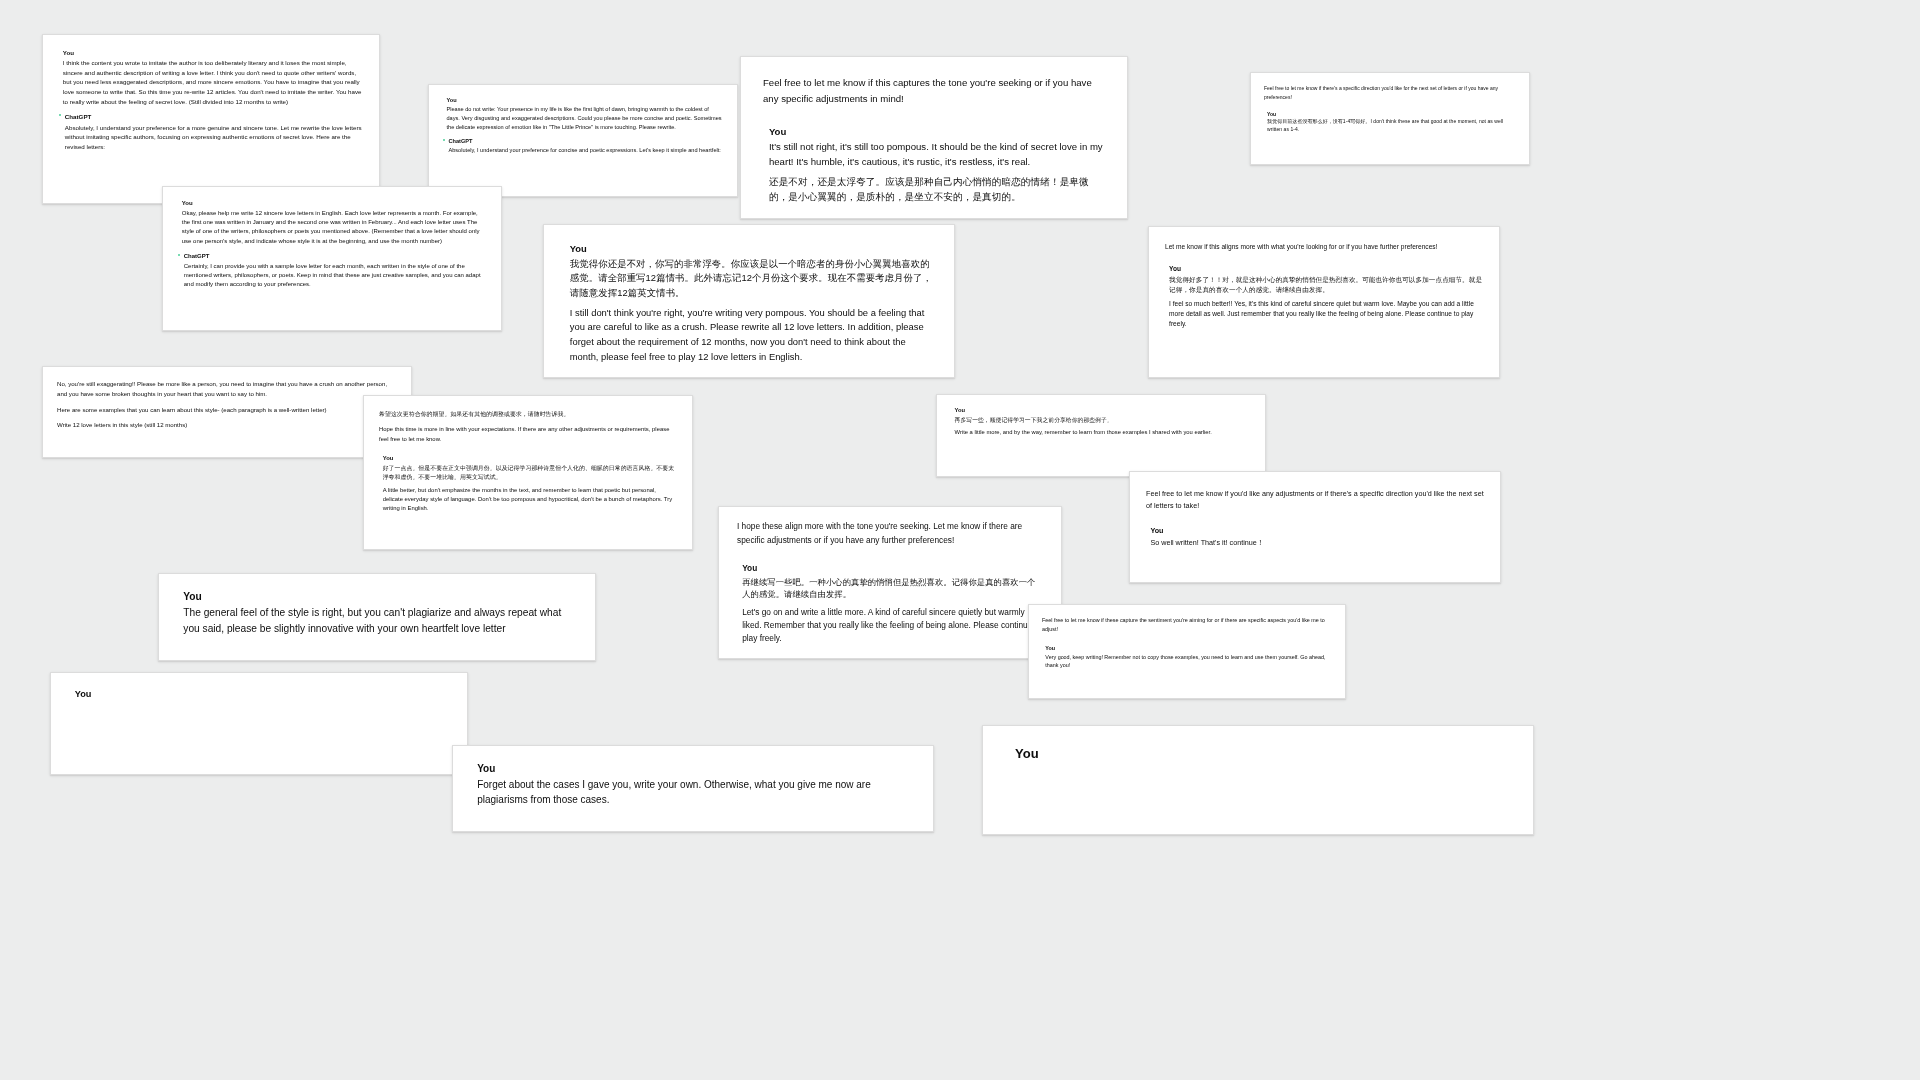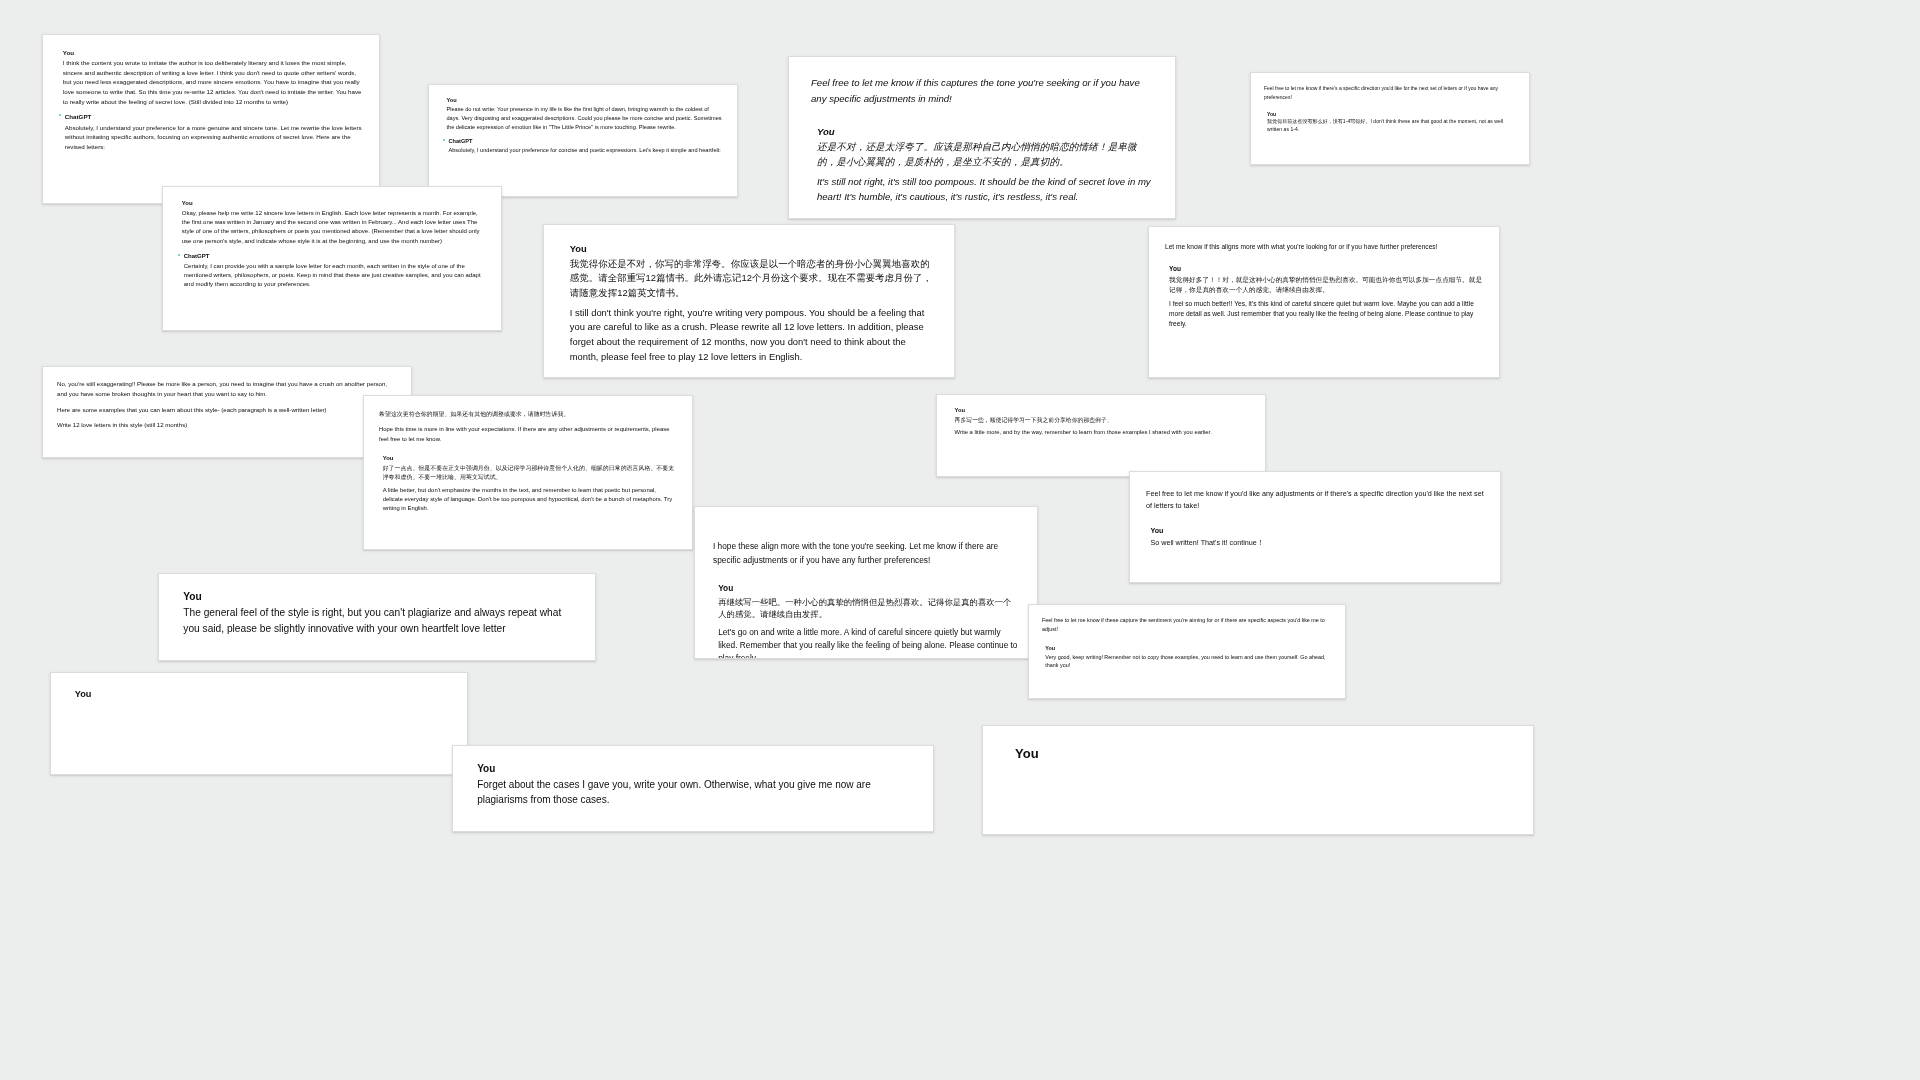--- a/index.html
+++ b/index.html
@@ -75,28 +75,28 @@
   }
   .para { margin: 0 0 0.55em 0; line-height: 1.55; }
   .para:last-child { margin-bottom: 0; }
   .para.zh { letter-spacing: 0.01em; }
   .plain .para { margin-bottom: 0.8em; line-height: 1.7; }
 
   
   #c1  { left:42px;   top:34px;   width:338px;  height:170px; padding:14px 16px; font-size:6.2px; }
   #c2  { left:428px;  top:84px;   width:310px;  height:113px; padding:12px 14px; font-size:5.6px; }
   #c3  { left:162px;  top:186px;  width:340px;  height:145px; padding:13px 15px; font-size:6.0px; }
-  #c4  { left:788px;  top:56px;   width:388px;  height:163px; padding:18px 22px; font-size:9.6px;font-style:italic; }
+  #c4  { left:740px;  top:56px;   width:388px;  height:163px; padding:18px 22px; font-size:9.6px; }
   #c5  { left:1250px; top:72px;   width:280px;  height:93px;  padding:11px 13px; font-size:5.0px; }
   #c6  { left:543px;  top:224px;  width:412px;  height:154px; padding:18px 20px; font-size:9.4px; }
   #c7  { left:1148px; top:226px;  width:352px;  height:152px; padding:14px 16px; font-size:6.6px; }
   #c8  { left:42px;   top:366px;  width:370px;  height:92px;  padding:12px 14px; font-size:6.1px; }
   #c9  { left:363px;  top:395px;  width:330px;  height:155px; padding:13px 15px; font-size:5.9px; }
   #c10 { left:936px;  top:394px;  width:330px;  height:83px;  padding:12px 14px; font-size:5.8px; }
-  #c11 { left:694px;  top:506px;  width:344px;  height:153px; padding:32px 18px; font-size:8.3px; }
+  #c11 { left:718px;  top:506px;  width:344px;  height:153px; padding:12px 18px; font-size:8.3px; }
   #c12 { left:1129px; top:471px;  width:372px;  height:112px; padding:16px 16px; font-size:7.2px; }
   #c13 { left:158px;  top:573px;  width:438px;  height:88px;  padding:16px 18px; font-size:10.2px; }
   #c14 { left:1028px; top:604px;  width:318px;  height:95px;  padding:11px 13px; font-size:5.4px; }
   #c15 { left:50px;   top:672px;  width:418px;  height:103px; padding:16px 18px; font-size:9.2px; }
   #c16 { left:452px;  top:745px;  width:482px;  height:87px;  padding:16px 18px; font-size:10.0px; }
   #c17 { left:982px;  top:725px;  width:552px;  height:110px; padding:20px 24px; font-size:13.0px; }
 </style>
 </head>
 <body>
 
@@ -152,22 +152,22 @@
     <div class="card" id="c4">
       <div class="msg plain">
         <div class="body">
           <p class="para">Feel free to let me know if this captures the tone you're seeking or if you have any specific adjustments in mind!</p>
         </div>
       </div>
       <div class="msg">
         <div class="avatar"></div>
         <div class="body">
           <div class="who">You</div>
+          <p class="para">It's still not right, it's still too pompous. It should be the kind of secret love in my heart! It's humble, it's cautious, it's rustic, it's restless, it's real.</p>
           <p class="para zh">还是不对，还是太浮夸了。应该是那种自己内心悄悄的暗恋的情绪！是卑微的，是小心翼翼的，是质朴的，是坐立不安的，是真切的。</p>
-          <p class="para">It's still not right, it's still too pompous. It should be the kind of secret love in my heart! It's humble, it's cautious, it's rustic, it's restless, it's real.</p>
         </div>
       </div>
     </div>
     <div class="card" id="c5">
       <div class="msg plain">
         <div class="body">
           <p class="para">Feel free to let me know if there's a specific direction you'd like for the next set of letters or if you have any preferences!</p>
         </div>
       </div>
       <div class="msg">

